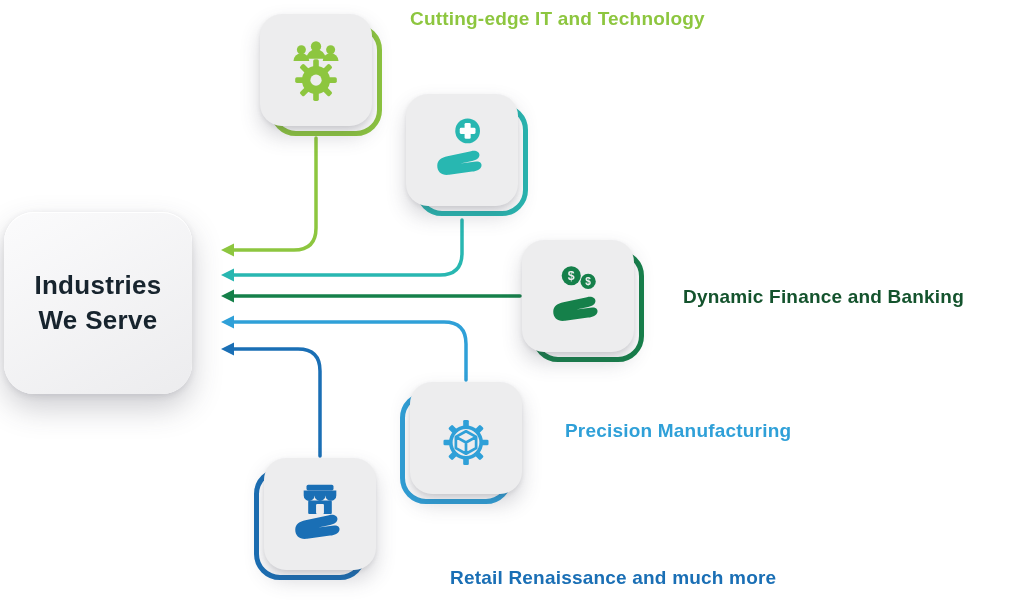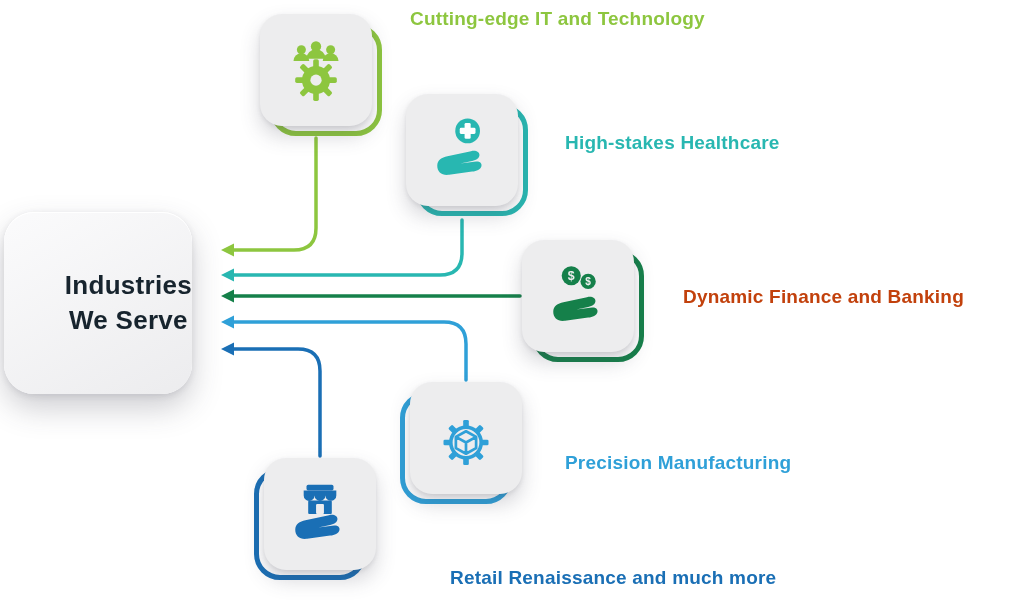--- a/index.html
+++ b/index.html
@@ -7,21 +7,21 @@
     position:relative; width:1024px; height:603px; overflow:hidden;
     background:#ffffff; font-family:"Liberation Sans", sans-serif;
   }
 
   
   .hub {
     position:absolute; left:4px; top:212px; width:188px; height:182px;
     background:linear-gradient(150deg,#fbfbfc,#ececee);
     border-radius:30px;
     box-shadow:0 14px 30px rgba(60,60,75,.25), 0 2px 6px rgba(60,60,75,.12), inset 0 1px 0 #ffffff;
-    display:flex; align-items:center; justify-content:flex-end;
+    display:flex; align-items:center; justify-content:center;
   }
   .hub-title {
     font-size:26px; font-weight:700; color:#17242e; text-align:center;
     white-space:pre-line; line-height:1.35; letter-spacing:.3px;
   }
 
   
   .node { position:absolute; width:112px; height:112px; }
   .node .frame {
     position:absolute; inset:0; border:5px solid var(--c);
@@ -52,22 +52,22 @@
   .coin-sym-sm { fill:#ededee; font-size:9px; }
 
   
   .connectors { position:absolute; left:0; top:0; pointer-events:none; }
   .conn { fill:none; stroke-width:3.5; stroke-linecap:round; }
 
   
   .label { position:absolute; font-size:19px; font-weight:700; letter-spacing:.2px; white-space:nowrap; }
   .label-it      { left:410px; top:8px;   color:#8dc63f;text-align:center; }
   .label-health  { left:565px; top:132px; color:#28b7b1; }
-  .label-finance { left:683px; top:286px; color:#c2410c; }
-  .label-mfg     { left:565px; top:452px; color:#2fa0d8; }
+  .label-finance { left:683px; top:286px; color:#14532d; }
+  .label-mfg     { left:565px; top:420px; color:#2fa0d8; }
   .label-retail  { left:410px; top:567px; color:#1a6fb5;margin-left:40px; }
 </style>
 </head>
 <body>
 
 <div class="canvas">
 
   <svg class="connectors" width="1024" height="603" aria-hidden="true">
     <path class="conn" d="M316 138 V228 Q316 250 294 250 H234" stroke="#8dc63f"></path>
     <polygon points="221,250 234,243.5 234,256.5" fill="#8dc63f"></polygon>
@@ -168,18 +168,17 @@
         <rect class="f" x="20" y="6" width="24" height="5" rx="1.5"></rect>
         <path class="f" d="M17.5 11 H46.5 V15.5 A4.83 4.83 0 0 1 36.84 15.5 A4.83 4.83 0 0 1 27.17 15.5 A4.83 4.83 0 0 1 17.5 15.5 Z"></path>
         <rect class="f" x="21.5" y="20" width="21" height="12" rx="1"></rect>
         <rect class="bg" x="28.5" y="23" width="7" height="9" rx="1"></rect>
         <path class="f" d="M10 46 C10 41 14 38.5 19 37.5 L40 33 C44.5 32 47.5 33.8 47.5 36.5 C47.5 39.2 45 41 41 41.8 L30.5 44 L44.5 42.3 C48 41.9 50 44 49.2 46.6 C48.4 49.2 45.2 50.6 41 51.2 L20.5 54 C14 54.8 10 51.5 10 46 Z"></path>
       </svg>
     </div>
   </div>
 
   <div class="label label-it">Cutting-edge IT and Technology</div>
-  <div class="label label-health">High-stakes Healthcare</div>
   <div class="label label-finance">Dynamic Finance and Banking</div>
   <div class="label label-mfg">Precision Manufacturing</div>
   <div class="label label-retail">Retail Renaissance and much more</div>
 
 </div>
 
 </body></html>

